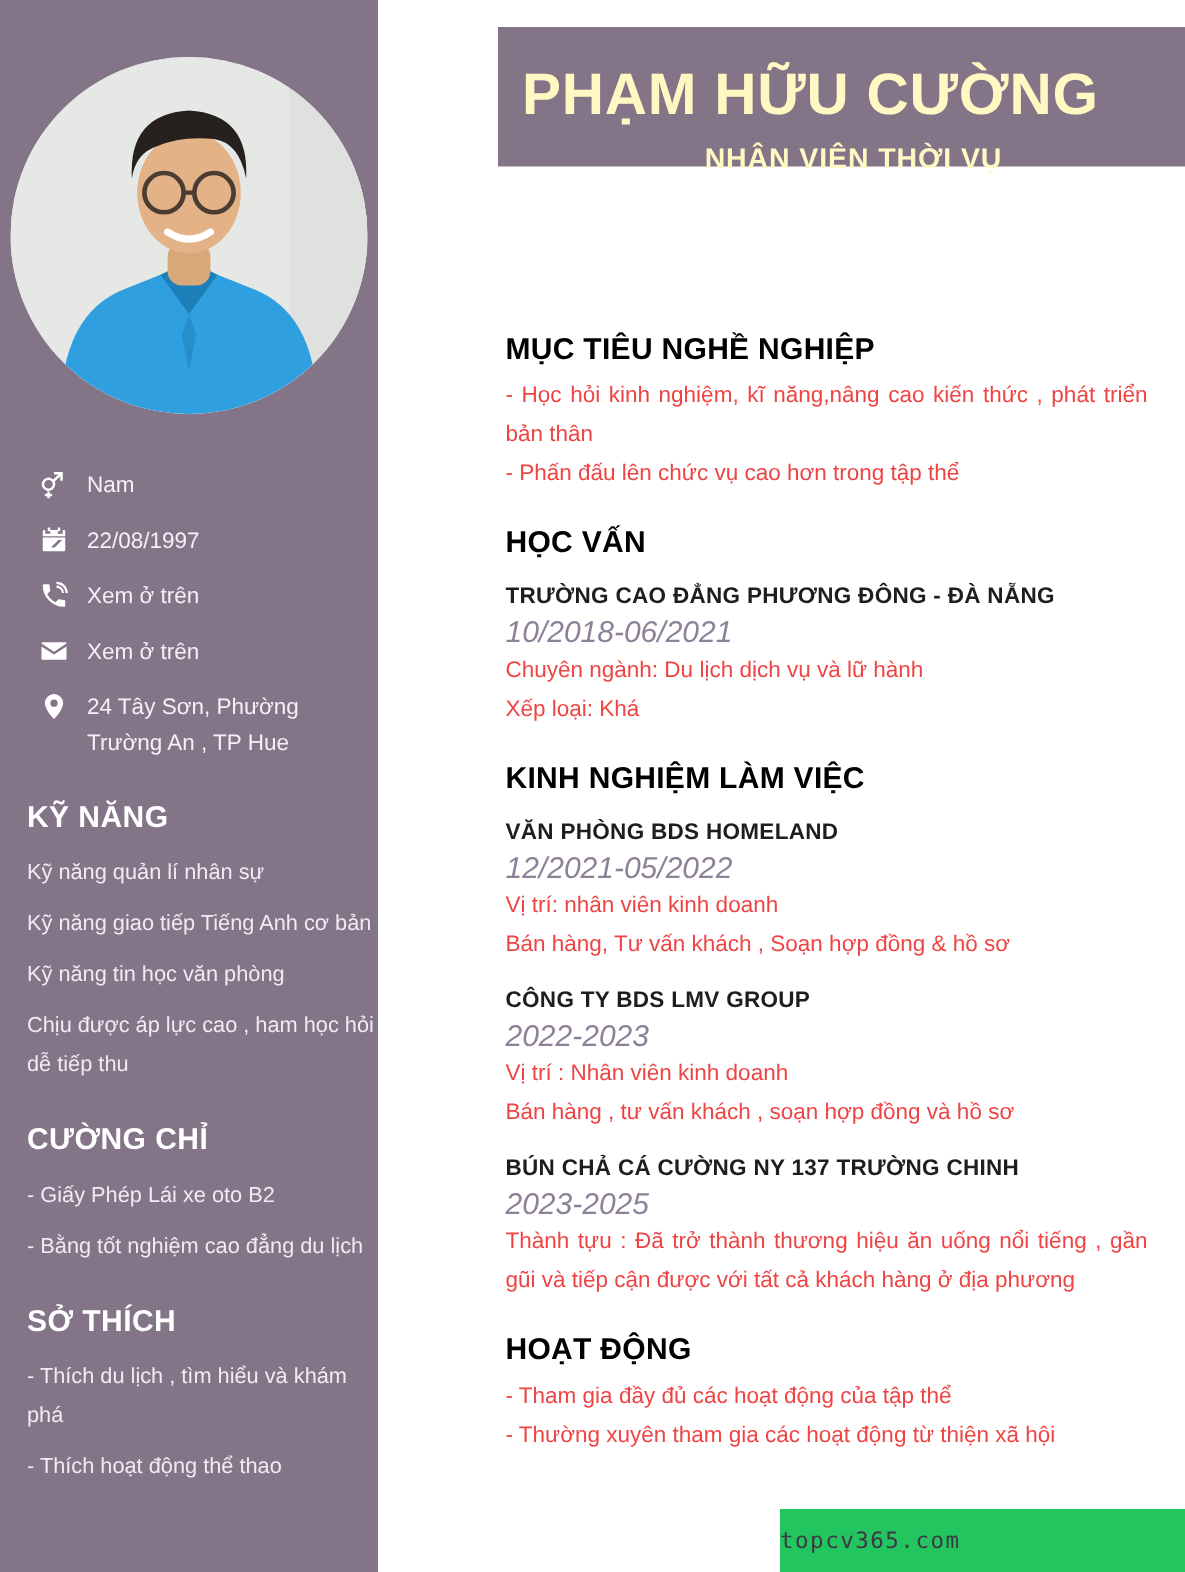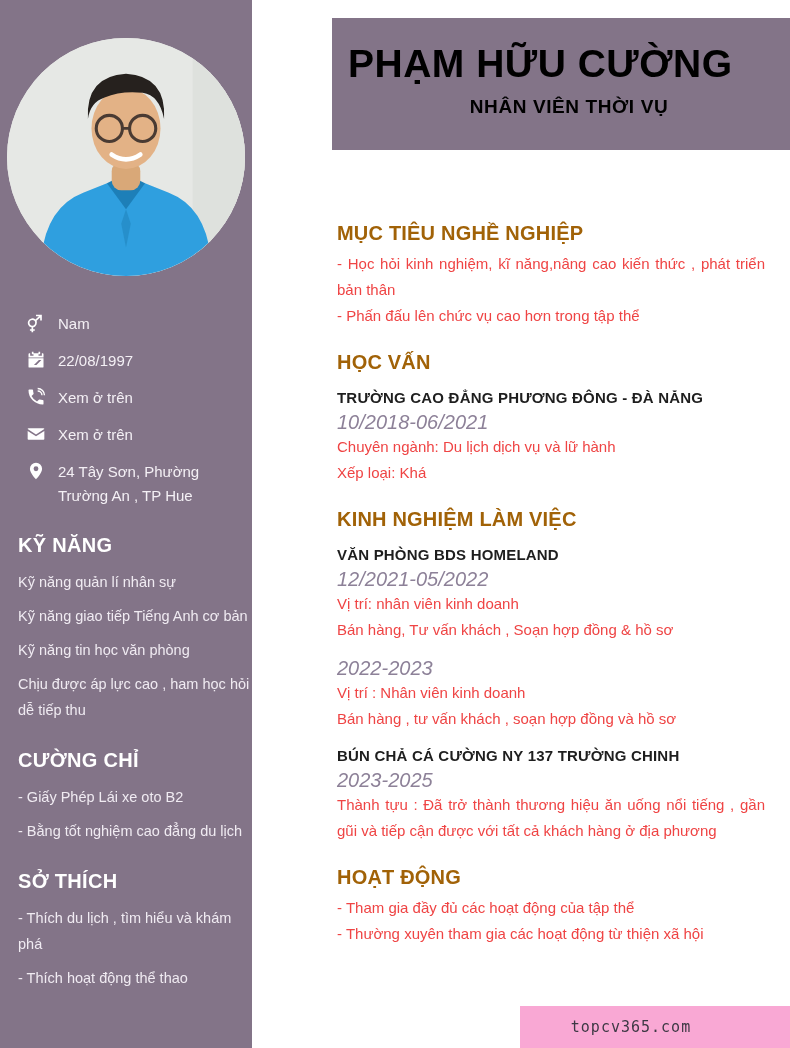--- a/index.html
+++ b/index.html
@@ -25,42 +25,42 @@
   .info-item { display:flex; align-items:flex-start; margin-bottom:13px; }
   .info-item .ico { width:20px; height:20px; flex:0 0 20px; margin-right:12px; margin-top:1px; }
   .info-item .ico svg { width:20px; height:20px; display:block; }
   .info-item .txt { font-size:15px; line-height:24px; color:#f4f0f5; width:252px; }
   .side-section { margin:26px 0 0 18px; }
   .side-title { font-size:20px; font-weight:bold; color:#ffffff; letter-spacing:.3px; margin-bottom:12px; }
   .side-item { font-size:14.5px; line-height:26px; color:#f0ebf2; }
   .side-gap { height:8px; }
   
   .banner {
-    position:absolute; left:332px; top:18px; right:0; height:132px;
-    background:#837488; color:#000000; padding:22px 0 0 16px;
+    position:absolute; left:332px; top:18px; right:0; height:93px;
+    background:#837488; color:#fef9c3; padding:22px 0 0 16px;
   }
   .banner .name { font-size:39px; font-weight:bold; letter-spacing:.5px; line-height:48px; }
   .banner .role { font-size:19px; font-weight:bold; letter-spacing:.6px; margin-top:8px;text-align:center; }
   
   .main {
     position:absolute; left:337px; top:150px; width:428px;
   }
-  .sec-title { font-size:20px; font-weight:bold; color:#a16207; letter-spacing:.2px; }
+  .sec-title { font-size:20px; font-weight:bold; color:#000000; letter-spacing:.2px; }
   .m-objective { margin-top:72px; }
   .m-sec { margin-top:22px; }
   .body-line { font-size:15px; line-height:26px; color:#ef4444; }
   .body-line.just { text-align:justify; }
   .entry { margin-top:13px; }
   .entry-head { font-size:15px; font-weight:bold; color:#1e1e1e; letter-spacing:.2px; line-height:22px; }
   .entry-date { font-size:20px; font-style:italic; color:#8d8198; line-height:24px; margin-top:1px; }
   .sec-body { margin-top:6px; }
   
   .footer-bar {
     position:absolute; right:0; bottom:0; width:270px; height:42px;
-    background:#f9a8d4; display:flex; align-items:center; justify-content:center;
+    background:#22c55e; display:flex; align-items:center; justify-content:flex-start;
     padding-right:48px;
   }
   .footer-bar .wm { font-family:"DejaVu Sans Mono", monospace; font-size:15px; color:#3d3844; letter-spacing:1px; }
 </style>
 </head>
 <body>
 
 <aside class="sidebar">
 
   <div class="photo-wrap">
@@ -179,20 +179,21 @@
     <div class="sec-title">KINH NGHIỆM LÀM VIỆC</div>
 
     <div class="entry">
       <div class="entry-head">VĂN PHÒNG BDS HOMELAND</div>
       <div class="entry-date">12/2021-05/2022</div>
       <p class="body-line">Vị trí: nhân viên kinh doanh</p>
       <p class="body-line">Bán hàng, Tư vấn khách , Soạn hợp đồng &amp; hồ sơ</p>
     </div>
 
     <div class="entry">
+      <div class="entry-head">CÔNG TY BDS LMV GROUP</div>
       <div class="entry-date">2022-2023</div>
       <p class="body-line">Vị trí : Nhân viên kinh doanh</p>
       <p class="body-line">Bán hàng , tư vấn khách , soạn hợp đồng và hồ sơ</p>
     </div>
 
     <div class="entry">
       <div class="entry-head">BÚN CHẢ CÁ CƯỜNG NY 137 TRƯỜNG CHINH</div>
       <div class="entry-date">2023-2025</div>
       <p class="body-line just">Thành tựu : Đã trở thành thương hiệu ăn uống nổi tiếng , gần gũi và tiếp cận được với tất cả khách hàng ở địa phương</p>
     </div>

